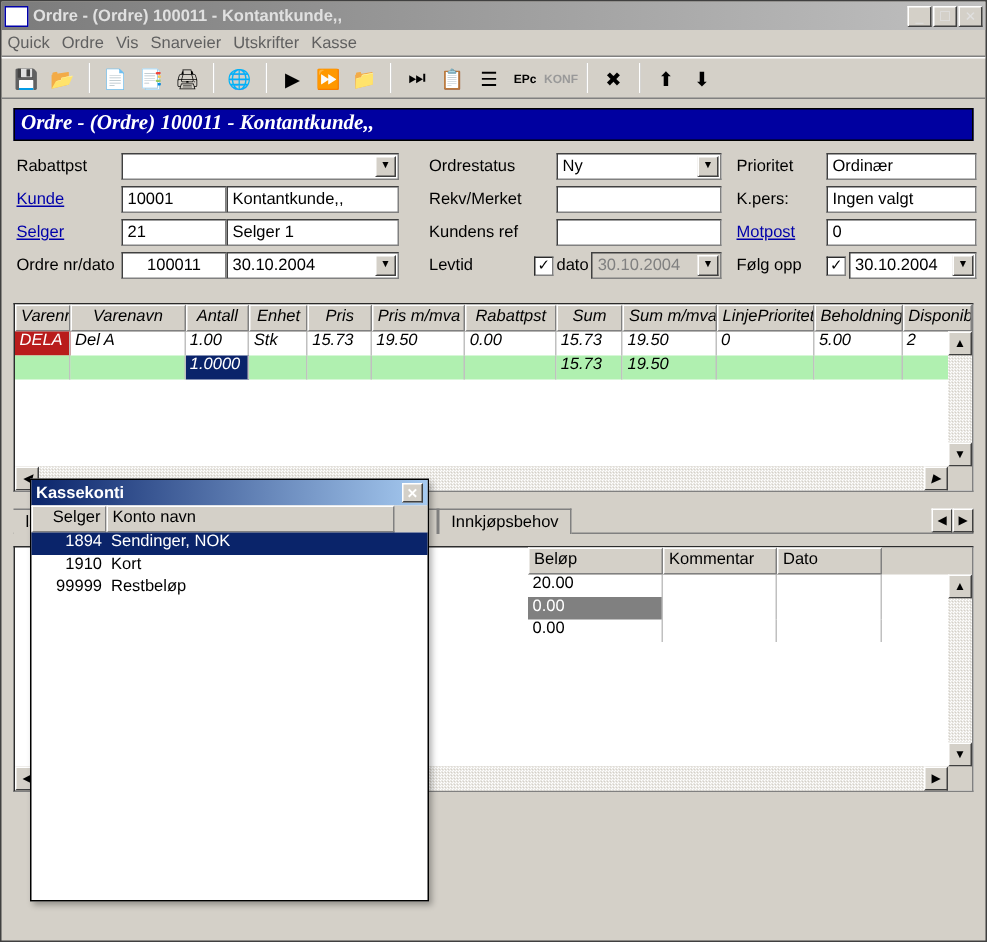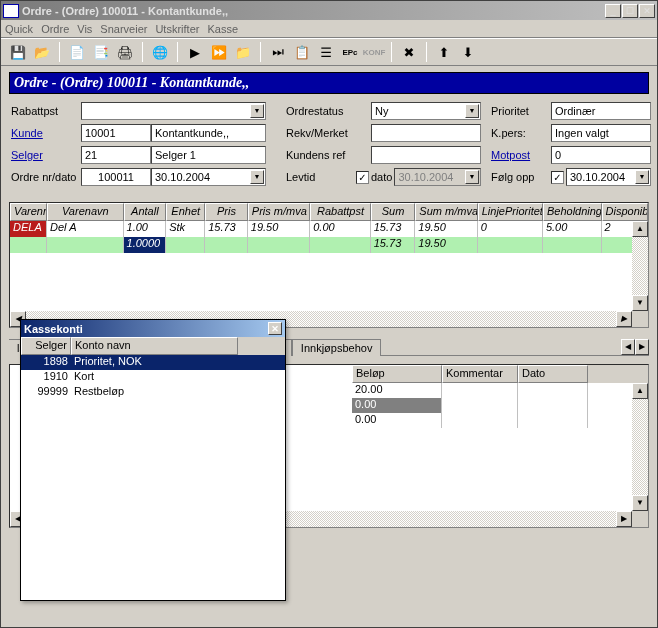--- a/index.html
+++ b/index.html
@@ -219,21 +219,21 @@
     height: 17px;
     background: linear-gradient(to right,#0a246a,#a6caf0);
     color:#fff;
     font-weight:bold;
     display:flex; align-items:center;
     padding: 0 3px;
   }
   .popup-title .pt { flex:1; }
   .popup-grid-head { display:flex; height:18px; background:#d4d0c8; }
   .ph { border:1px solid #fff; border-right-color:#808080; border-bottom-color:#808080; padding:1px 3px; text-align:right; }
-  .ph0{width:50px}.ph1{width:167px; text-align:left}
+  .ph0{width:50px}.ph1{width:192px; text-align:left}
   .popup-row { display:flex; height:15px; }
   .pc { padding:0 3px; }
   .pc.ra{ text-align:right;}
   .popup-row.sel { background:#0a246a; color:#fff; }
 
   .bottom-grid {
     margin: 8px;
     border: 1px inset #808080;
     height: 164px;
     background:#fff;
@@ -471,22 +471,22 @@
 <div class="popup">
   <div class="popup-title">
     <span class="pt">Kassekonti</span>
     <div class="winbtn" style="width:14px;height:13px">✕</div>
   </div>
   <div class="popup-grid-head">
     <div class="ph ph0">Selger</div>
     <div class="ph ph1">Konto navn</div>
   </div>
   <div class="popup-row sel">
-    <div class="pc ph0 ra">1898</div>
-    <div class="pc ph1">Prioritet, NOK</div>
+    <div class="pc ph0 ra">1894</div>
+    <div class="pc ph1">Sendinger, NOK</div>
   </div>
   <div class="popup-row">
     <div class="pc ph0 ra">1910</div>
     <div class="pc ph1">Kort</div>
   </div>
   <div class="popup-row">
     <div class="pc ph0 ra">99999</div>
     <div class="pc ph1">Restbeløp</div>
   </div>
 </div>

